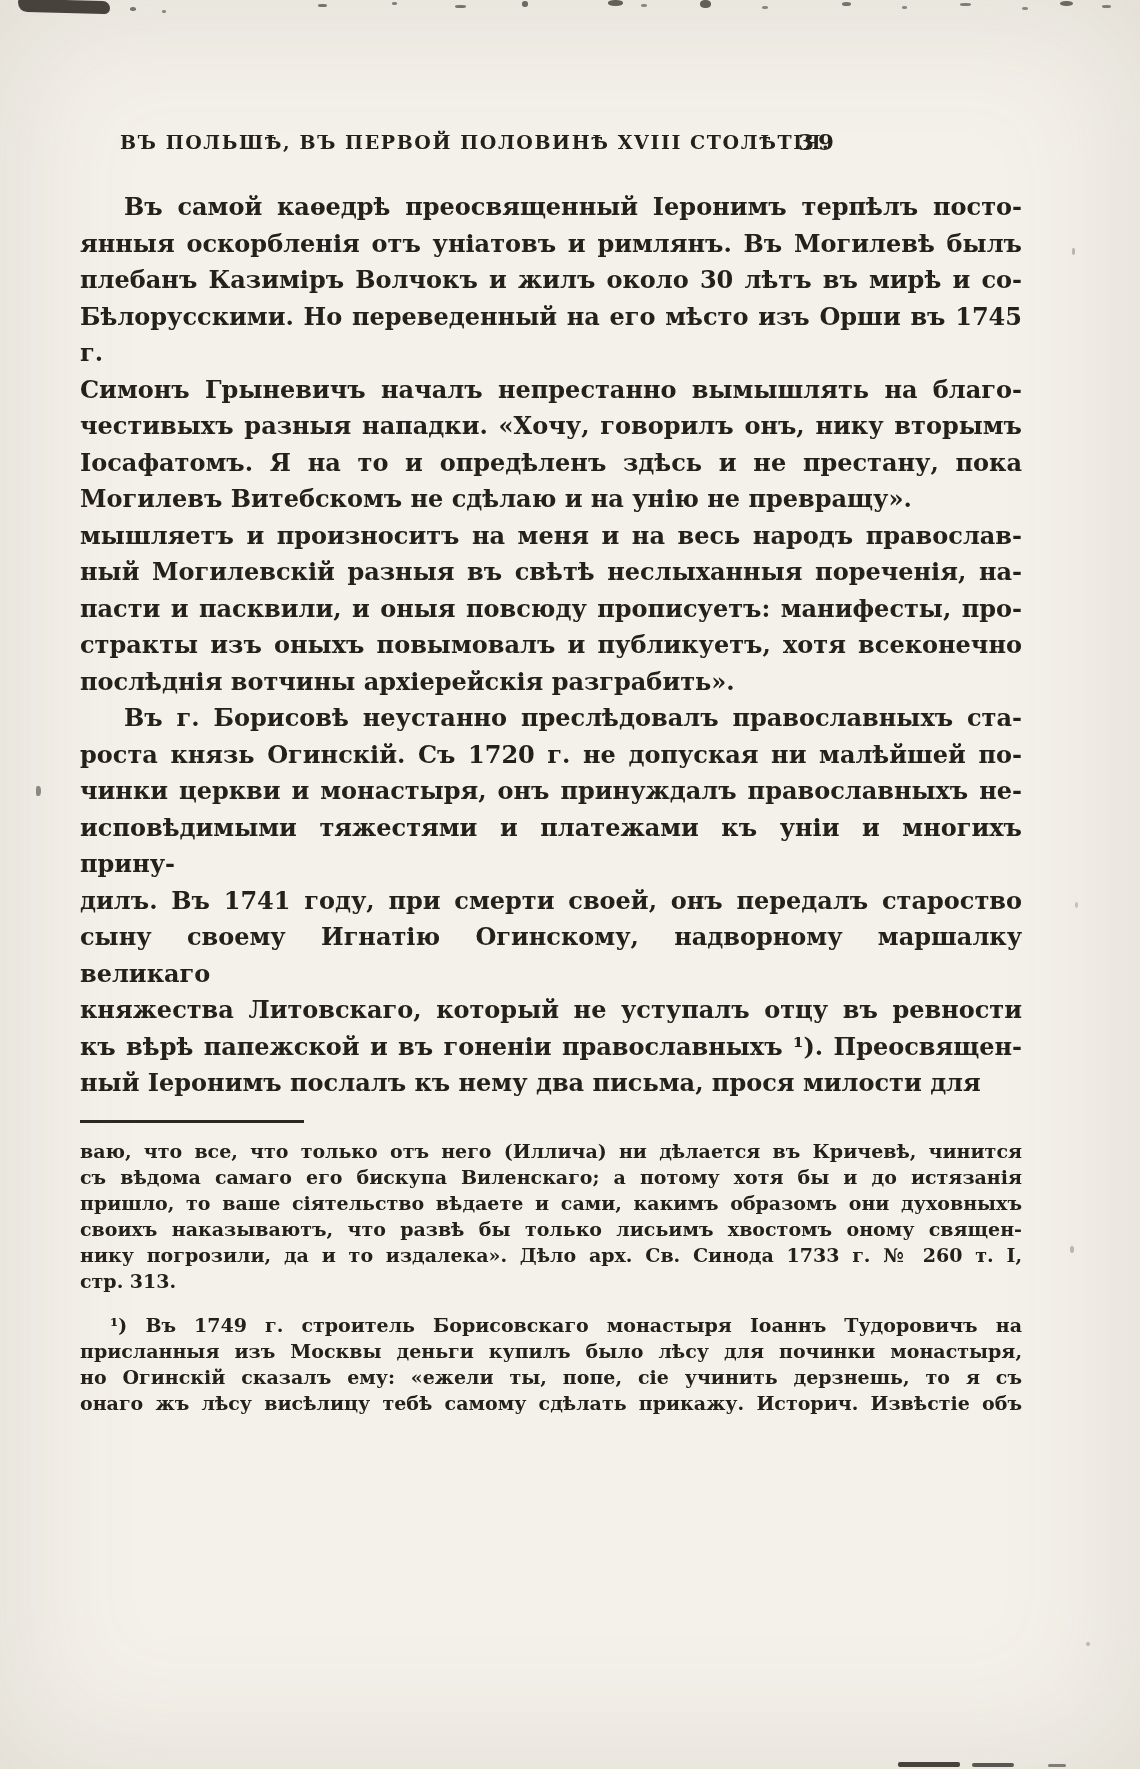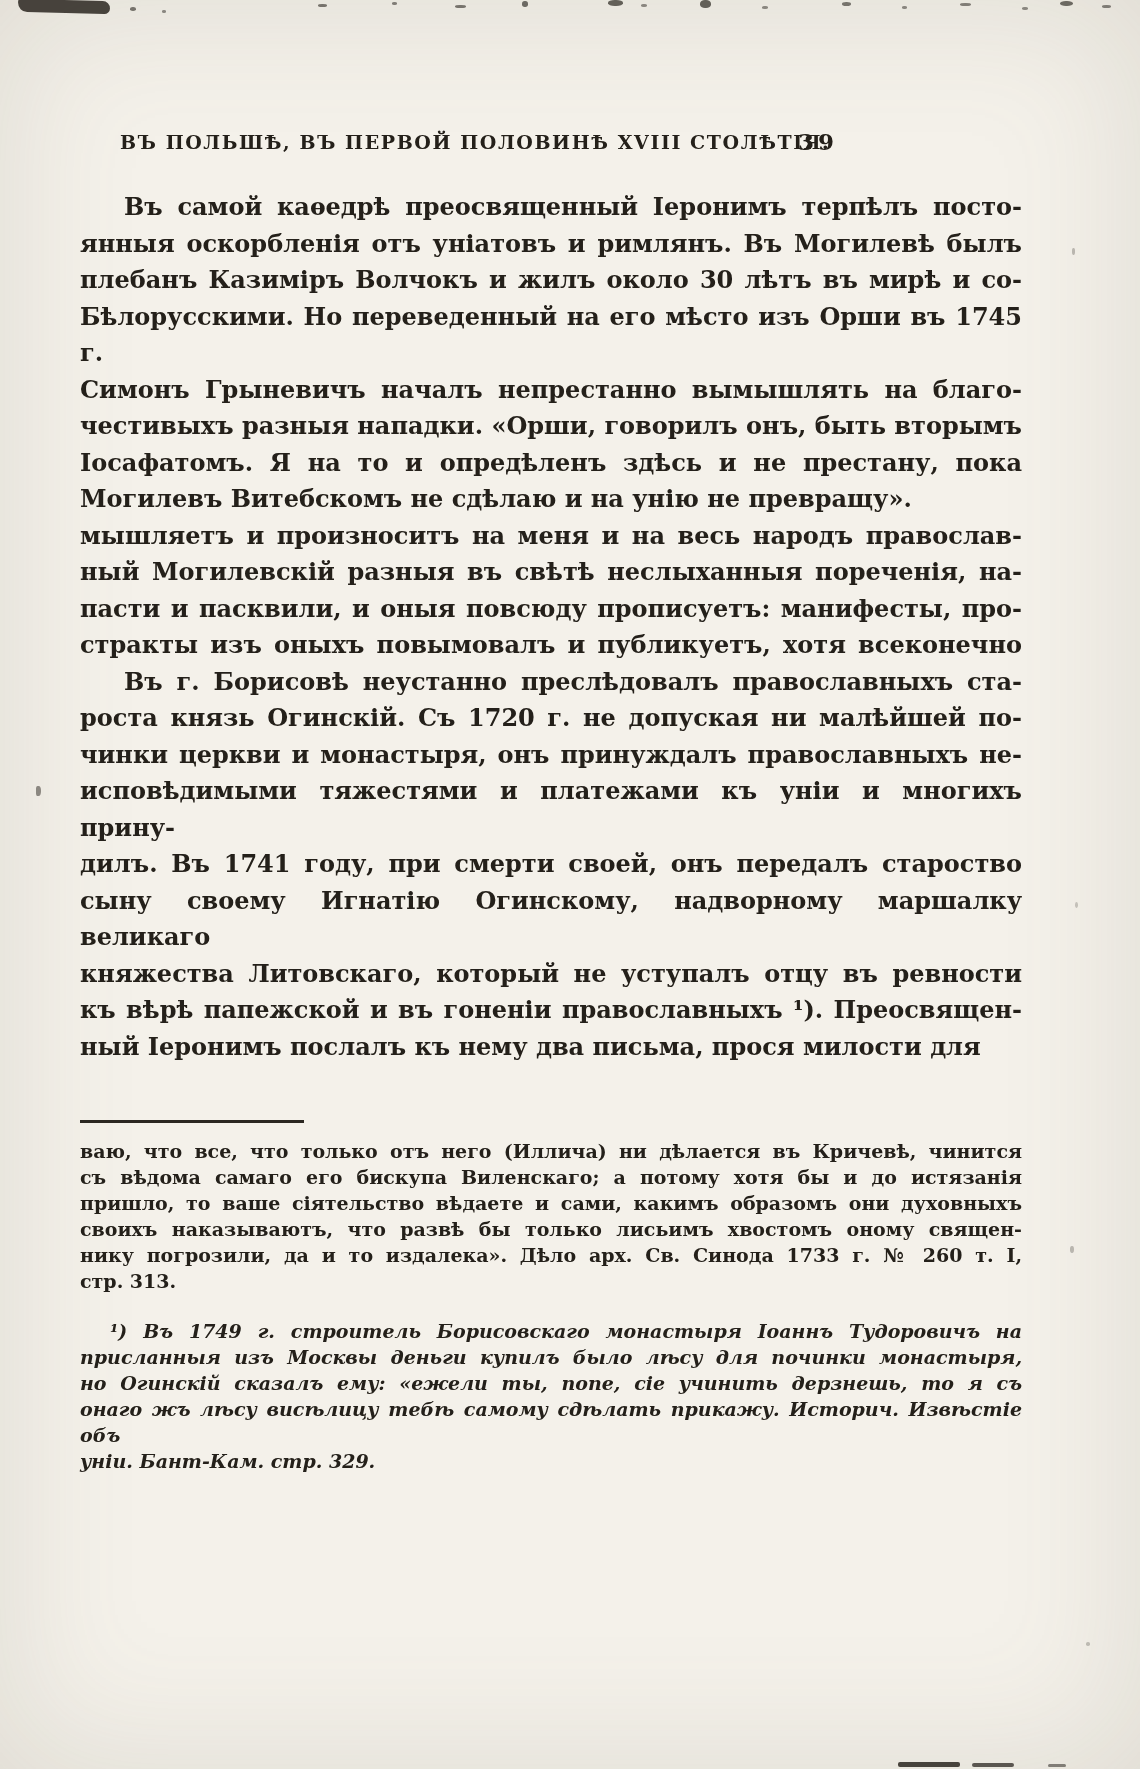--- a/index.html
+++ b/index.html
@@ -46,21 +46,21 @@
   
   .fn-separator{
     position:absolute;top:1120px;left:80px;width:224px;height:0;
     border-top:3px solid #2b2721;
   }
   
   .footnotes{
     position:absolute;top:1138px;left:80px;width:942px;
     font-size:19px;line-height:26px;font-weight:bold;
   }
-  .footnotes .para + .para{margin-top:24px;font-style:italic;}
+  .footnotes .para + .para{margin-top:18px;}
   .fn-line{
     text-align:justify;
     text-align-last:justify;
   }
   .fn-line.indent{text-indent:30px;}
   .fn-line.end{text-align-last:left;}
   
   .art{position:absolute;background:#2a2620;border-radius:45%;}
   .smudge-topleft{left:18px;top:0;width:92px;height:13px;opacity:.85;transform:rotate(1.5deg);border-radius:3px 8px 6px 10px;}
   .d1{left:130px;top:7px;width:6px;height:4px;opacity:.6;}
@@ -126,29 +126,30 @@
     <div class="page-number">39</div>
   </div>
 
   <div class="main">
       <div class="para">
         <div class="line indent">Въ самой каѳедрѣ преосвященный Іеронимъ терпѣлъ посто-</div>
         <div class="line">янныя оскорбленія отъ уніатовъ и римлянъ. Въ Могилевѣ былъ</div>
         <div class="line">плебанъ Казиміръ Волчокъ и жилъ около 30 лѣтъ въ мирѣ и со-</div>
         <div class="line">Бѣлорусскими. Но переведенный на его мѣсто изъ Орши въ 1745 г.</div>
         <div class="line">Симонъ Грыневичъ началъ непрестанно вымышлять на благо-</div>
-        <div class="line">честивыхъ разныя нападки. «Орши, говорилъ онъ, быть вторымъ</div>
+        <div class="line">честивыхъ разныя нападки. «Хочу, говорилъ онъ, нику вторымъ</div>
         <div class="line">Іосафатомъ. Я на то и опредѣленъ здѣсь и не престану, пока</div>
         <div class="line end">Могилевъ Витебскомъ не сдѣлаю и на унію не превращу».</div>
       </div>
       <div class="para">
         <div class="line">мышляетъ и произноситъ на меня и на весь народъ православ-</div>
         <div class="line">ный Могилевскій разныя въ свѣтѣ неслыханныя пореченія, на-</div>
         <div class="line">пасти и пасквили, и оныя повсюду прописуетъ: манифесты, про-</div>
         <div class="line">стракты изъ оныхъ повымовалъ и публикуетъ, хотя всеконечно</div>
+        <div class="line end">послѣднія вотчины архіерейскія разграбить».</div>
       </div>
       <div class="para">
         <div class="line indent">Въ г. Борисовѣ неустанно преслѣдовалъ православныхъ ста-</div>
         <div class="line">роста князь Огинскій. Съ 1720 г. не допуская ни малѣйшей по-</div>
         <div class="line">чинки церкви и монастыря, онъ принуждалъ православныхъ не-</div>
         <div class="line">исповѣдимыми тяжестями и платежами къ уніи и многихъ прину-</div>
         <div class="line">дилъ. Въ 1741 году, при смерти своей, онъ передалъ староство</div>
         <div class="line">сыну своему Игнатію Огинскому, надворному маршалку великаго</div>
         <div class="line">княжества Литовскаго, который не уступалъ отцу въ ревности</div>
         <div class="line">къ вѣрѣ папежской и въ гоненіи православныхъ ¹). Преосвящен-</div>
@@ -165,17 +166,16 @@
         <div class="fn-line">пришло, то ваше сіятельство вѣдаете и сами, какимъ образомъ они духовныхъ</div>
         <div class="fn-line">своихъ наказываютъ, что развѣ бы только лисьимъ хвостомъ оному священ-</div>
         <div class="fn-line">нику погрозили, да и то издалека». Дѣло арх. Св. Синода 1733 г. № 260 т. I,</div>
         <div class="fn-line end">стр. 313.</div>
       </div>
       <div class="para">
         <div class="fn-line indent">¹) Въ 1749 г. строитель Борисовскаго монастыря Іоаннъ Тудоровичъ на</div>
         <div class="fn-line">присланныя изъ Москвы деньги купилъ было лѣсу для починки монастыря,</div>
         <div class="fn-line">но Огинскій сказалъ ему: «ежели ты, попе, сіе учинить дерзнешь, то я съ</div>
         <div class="fn-line">онаго жъ лѣсу висѣлицу тебѣ самому сдѣлать прикажу. Историч. Извѣстіе объ</div>
-        <div class="fn-line end">уніи. Бант-Кам. стр. 329.</div>
       </div>
     </div>
 
 </div>
 
 </body></html>

